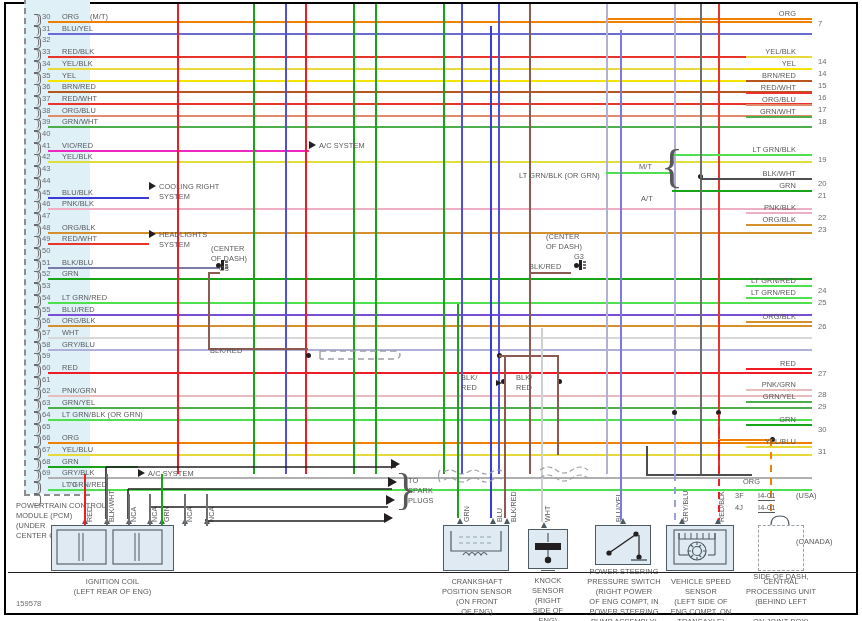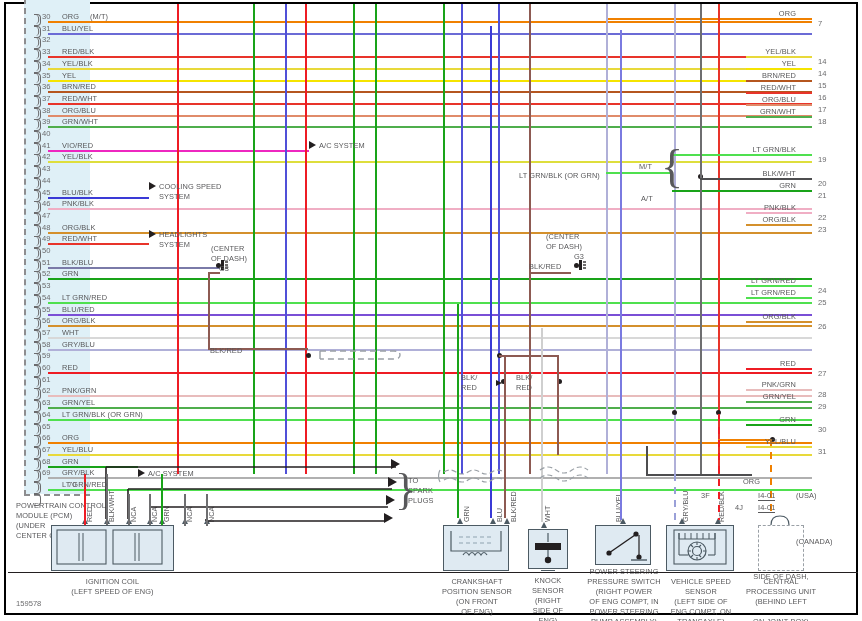--- a/index.html
+++ b/index.html
@@ -403,21 +403,21 @@
         <div class="pinno" style="left:812px;top:421px;">30</div>
         <div class="lbl r" style="left:670px;top:411px;width:120px;">GRN</div>
         <div class="pinno" style="left:812px;top:443px;">31</div>
         <div class="lbl r" style="left:670px;top:433px;width:120px;">YEL/BLU</div>
       </div>
 
     <div class="arrow" style="left:303px;top:137px;"></div>
     <div class="lbl" style="left:313px;top:137px;">A/C SYSTEM</div>
 
     <div class="arrow" style="left:143px;top:178px;"></div>
-    <div class="lbl" style="left:153px;top:178px;">COOLING SPEED</div>
+    <div class="lbl" style="left:153px;top:178px;">COOLING RIGHT</div>
     <div class="lbl" style="left:153px;top:188px;">SYSTEM</div>
 
     <div class="arrow" style="left:143px;top:226px;"></div>
     <div class="lbl" style="left:153px;top:226px;">HEADLIGHTS</div>
     <div class="lbl" style="left:153px;top:236px;">SYSTEM</div>
 
     <div class="arrow" style="left:132px;top:465px;"></div>
     <div class="lbl" style="left:142px;top:465px;">A/C SYSTEM</div>
 
     <div class="lbl" style="left:205px;top:240px;">(CENTER</div>
@@ -451,21 +451,21 @@
     <div class="comp" style="left:45px;top:521px;width:123px;height:46px;"></div>
     <svg class="abs" style="left:45px;top:521px;" width="123" height="46">
       <rect x="6" y="5" width="49" height="34" fill="none" stroke="#4c5a63" stroke-width="1.1"></rect>
       <rect x="62" y="5" width="49" height="34" fill="none" stroke="#4c5a63" stroke-width="1.1"></rect>
       <line x1="28" y1="8" x2="28" y2="36" stroke="#4c5a63" stroke-width="1"></line>
       <line x1="32" y1="8" x2="32" y2="36" stroke="#4c5a63" stroke-width="1"></line>
       <line x1="84" y1="8" x2="84" y2="36" stroke="#4c5a63" stroke-width="1"></line>
       <line x1="88" y1="8" x2="88" y2="36" stroke="#4c5a63" stroke-width="1"></line>
     </svg>
     <div class="lbl c" style="left:45px;top:573px;width:123px;">IGNITION COIL</div>
-    <div class="lbl c" style="left:35px;top:583px;width:143px;">(LEFT SPEED OF ENG)</div>
+    <div class="lbl c" style="left:35px;top:583px;width:143px;">(LEFT REAR OF ENG)</div>
 
     <div class="comp" style="left:437px;top:521px;width:66px;height:46px;"></div>
     <svg class="abs" style="left:437px;top:521px;" width="66" height="46">
       <path d="M8 6 L8 26 L58 26 L58 6" fill="none" stroke="#4c5a63" stroke-width="1.2"></path>
       <path d="M20 30 q3 -5 6 0 q3 -5 6 0 q3 -5 6 0 q3 -5 6 0" fill="none" stroke="#4c5a63" stroke-width="1.2"></path>
       <line x1="16" y1="12" x2="50" y2="12" stroke="#8fa3b0" stroke-width="1" stroke-dasharray="4,3"></line>
       <line x1="16" y1="18" x2="50" y2="18" stroke="#8fa3b0" stroke-width="1" stroke-dasharray="4,3"></line>
     </svg>
     <div class="lbl c" style="left:425px;top:573px;width:92px;">CRANKSHAFT</div>
     <div class="lbl c" style="left:418px;top:583px;width:106px;">POSITION SENSOR</div>
@@ -535,21 +535,21 @@
     <div class="dashrect" style="left:752px;top:521px;width:46px;height:46px;"></div>
     <svg class="abs" style="left:762px;top:509px;" width="26" height="14">
       <path d="M3 12 q0 -9 9 -9 q9 0 9 9" fill="none" stroke="#4c5a63" stroke-width="1.2"></path>
     </svg>
     <div class="lbl c" style="left:735px;top:573px;width:80px;">CENTRAL</div>
     <div class="lbl c" style="left:727px;top:583px;width:96px;">PROCESSING UNIT</div>
     <div class="lbl c" style="left:731px;top:593px;width:88px;">(BEHIND LEFT</div>
     <div class="lbl c" style="left:731px;top:568px;width:88px;">SIDE OF DASH,</div>
     <div class="lbl c" style="left:731px;top:613px;width:88px;">ON JOINT BOX)</div>
 
-    <div class="lbl" style="left:695px;top:487px;">3F</div>
+    <div class="lbl" style="left:729px;top:487px;">3F</div>
     <div class="lbl ul" style="left:752px;top:487px;">I4-01</div>
     <div class="lbl" style="left:790px;top:487px;">(USA)</div>
     <div class="lbl" style="left:729px;top:499px;">4J</div>
     <div class="lbl ul" style="left:752px;top:499px;">I4-01</div>
     <div class="lbl" style="left:790px;top:499px;margin-top:34px;">(CANADA)</div>
     <div class="lbl" style="left:737px;top:473px;">ORG</div>
 
     <div class="abs" style="left:2px;top:568px;width:850px;border-top:1.6px solid #231f20;"></div>
   </div>
 </div>

